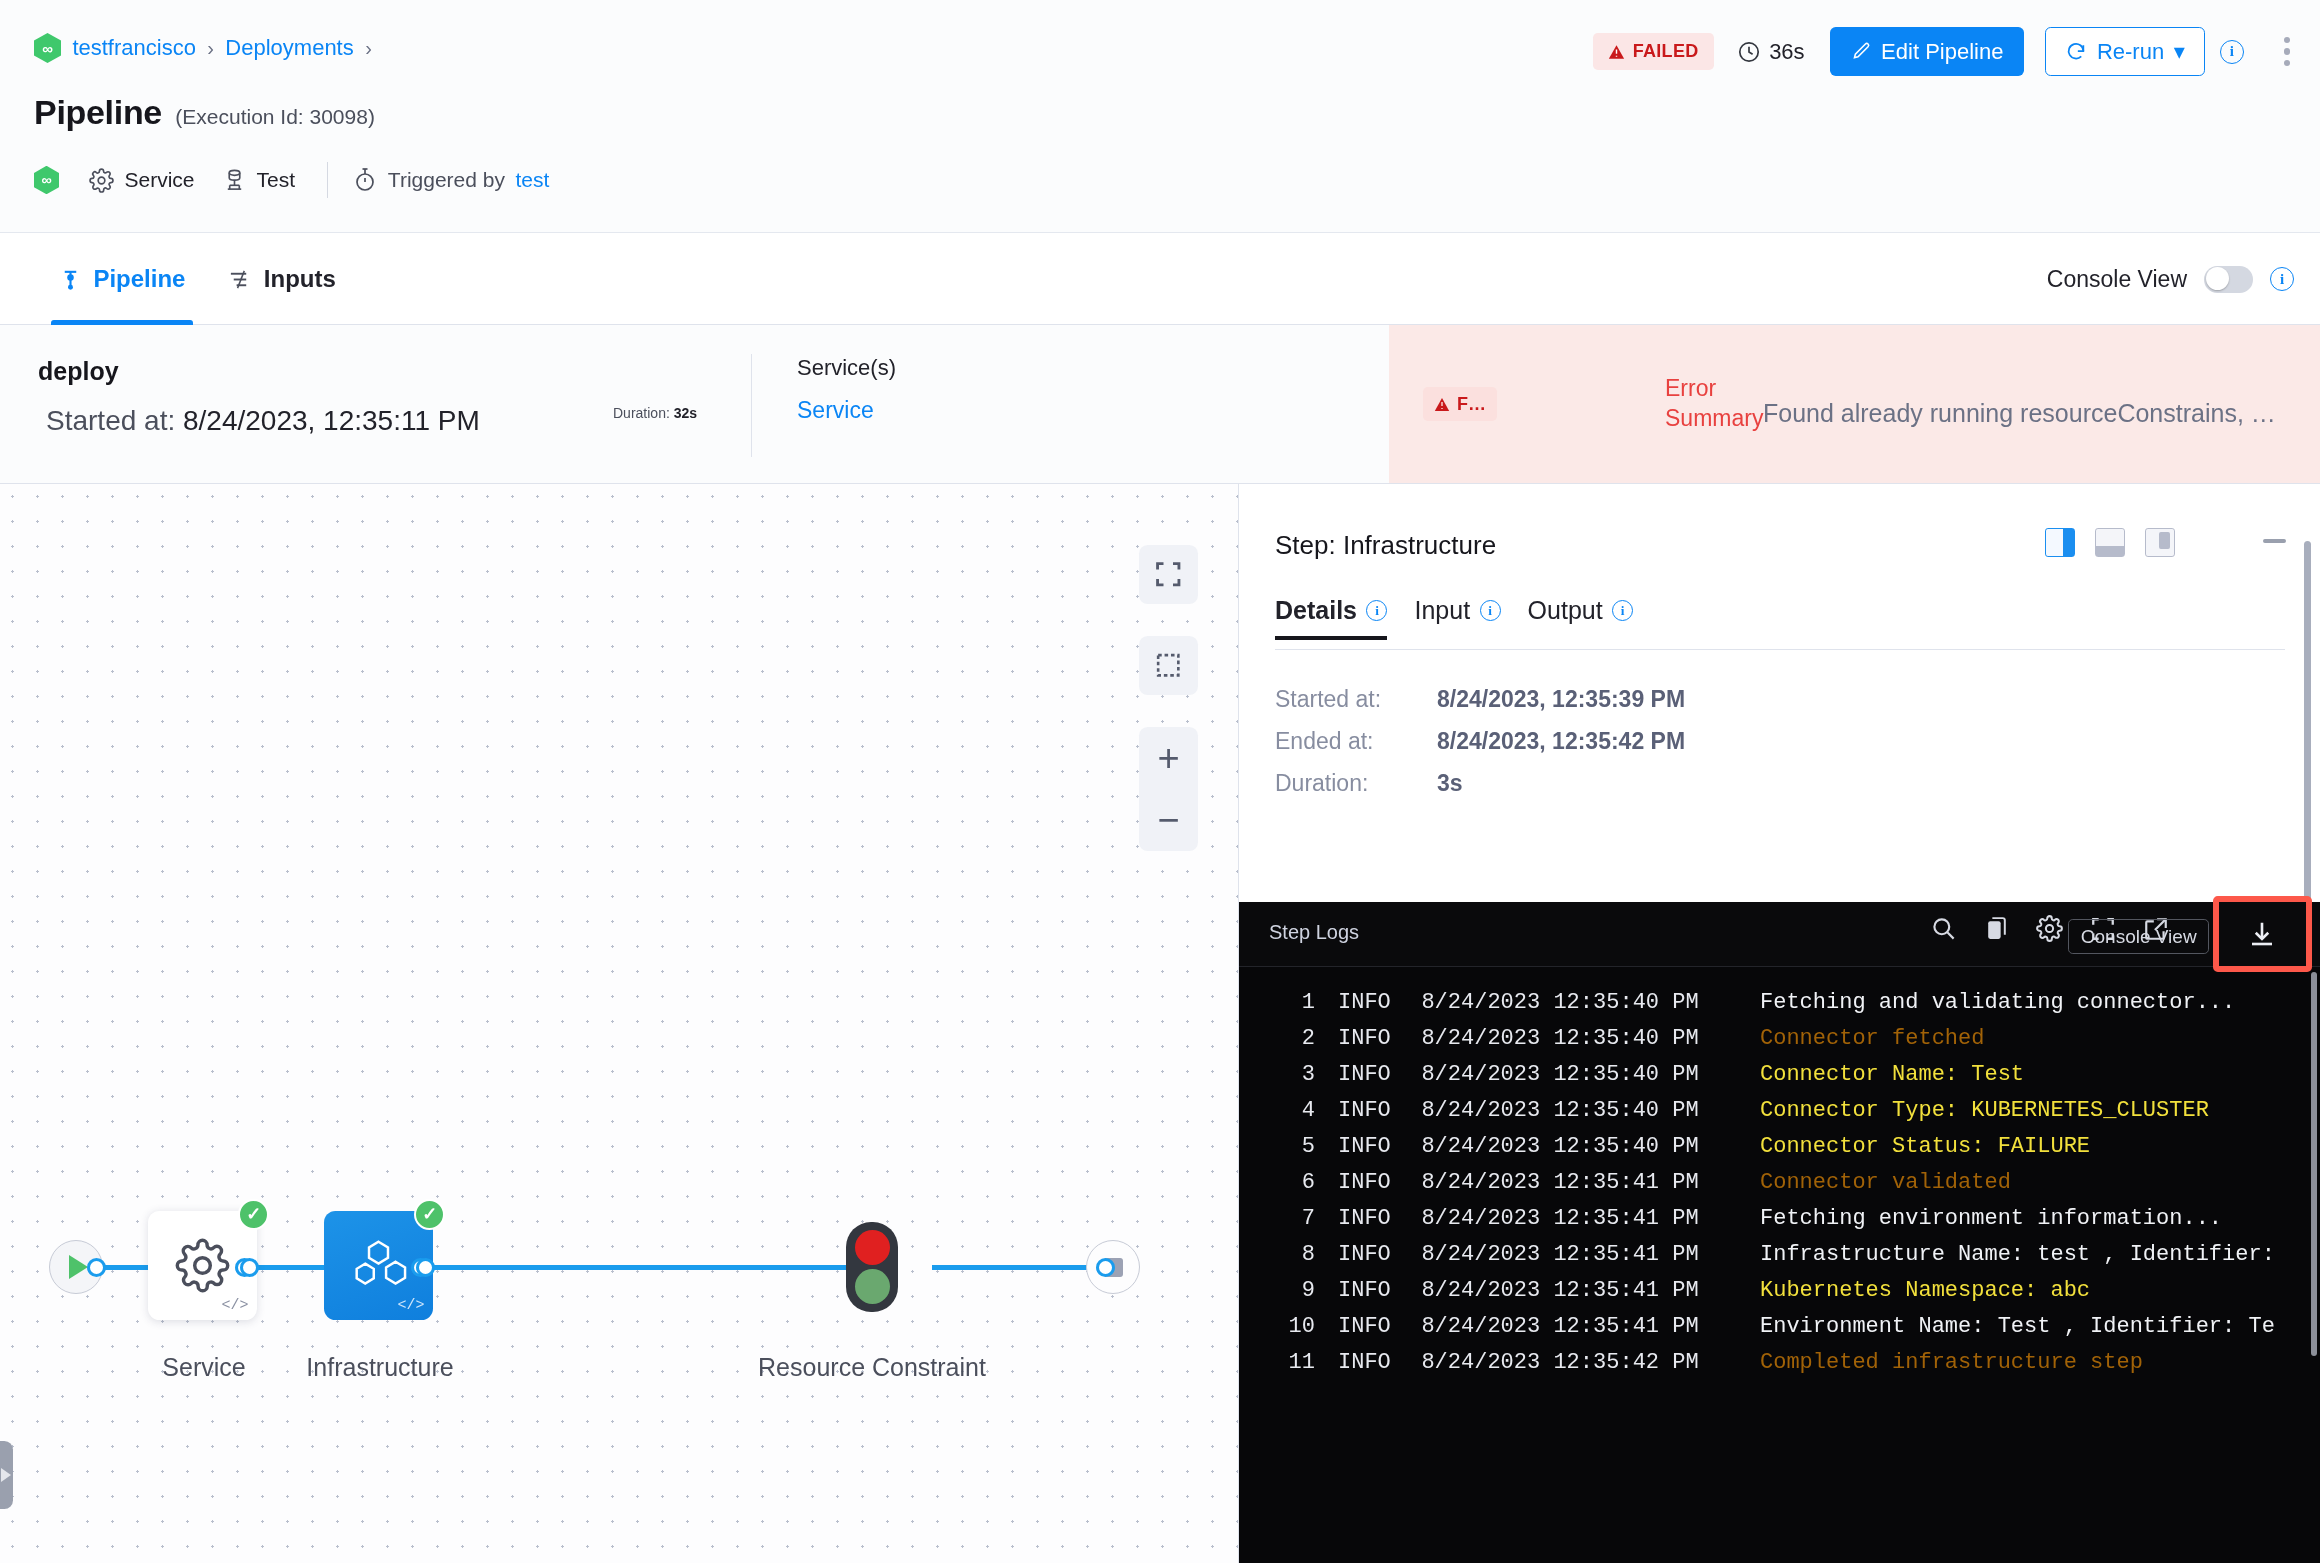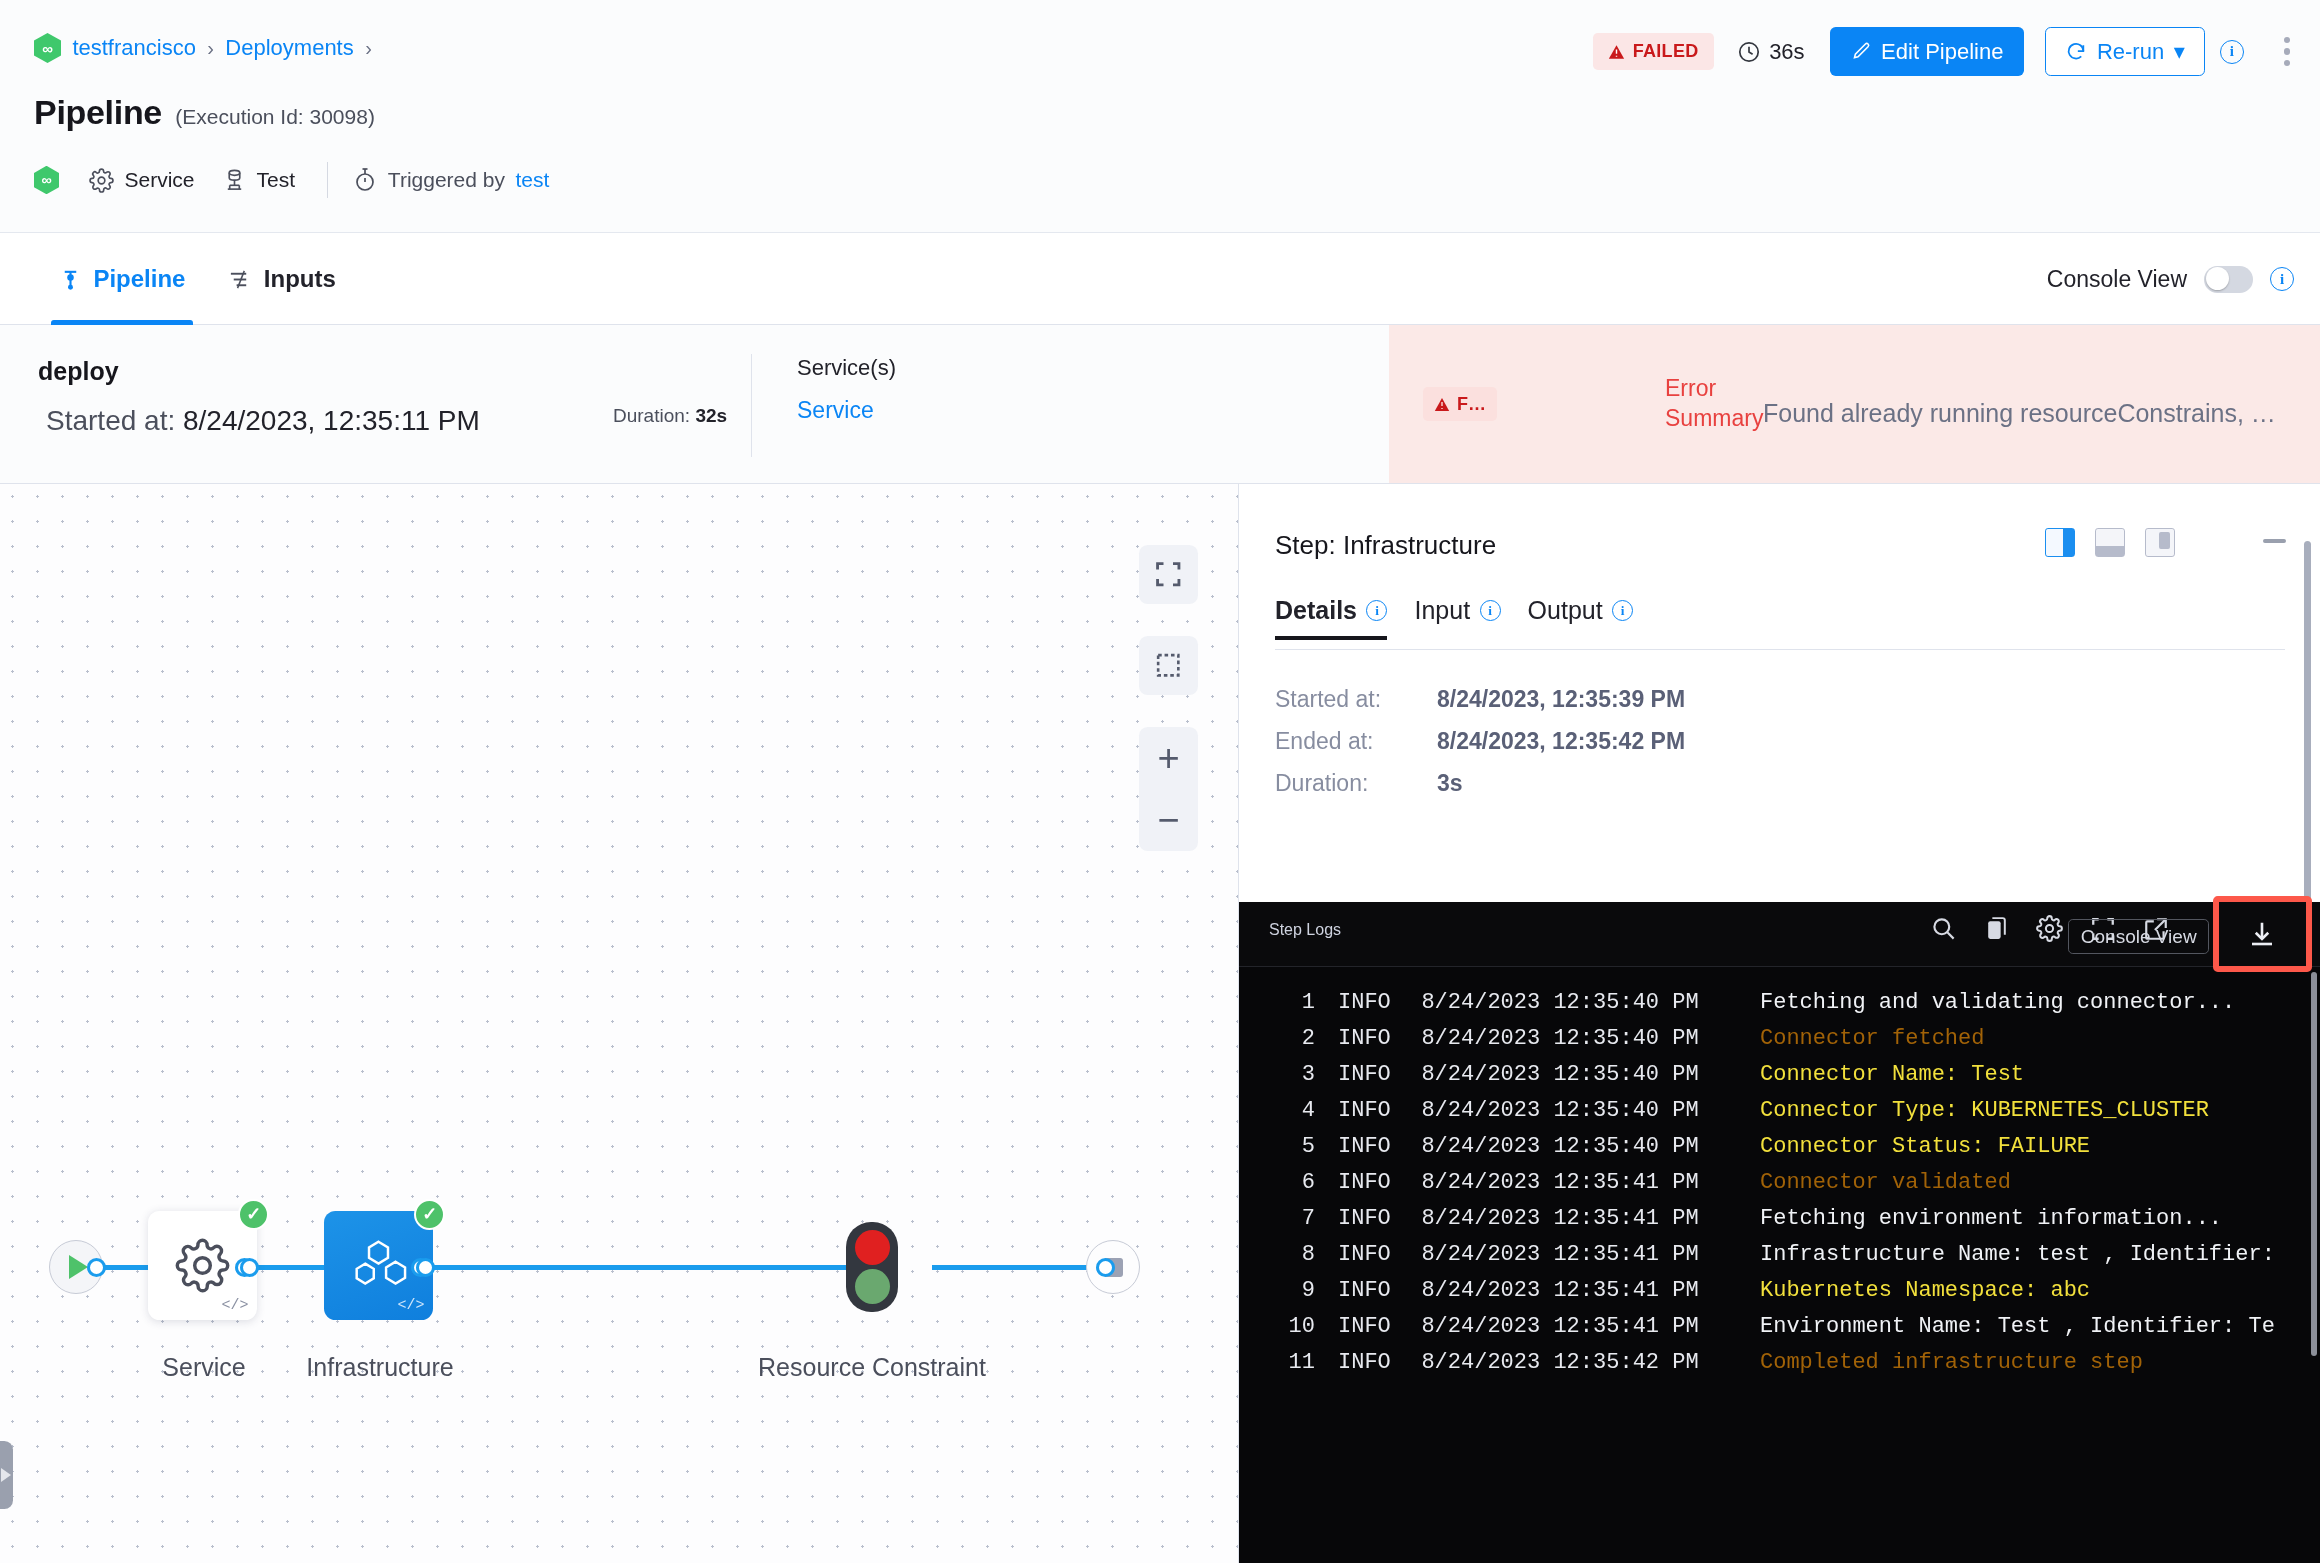--- a/index.html
+++ b/index.html
@@ -122,21 +122,21 @@
 
   
   .stagebar {
     position: absolute; left: 0; top: 325px; width: 2321px; height: 159px;
     background: #fbfcfd; border-bottom: 1px solid #dfe3ec;
   }
   .stage-left { position: absolute; left: 38px; top: 0; height: 159px; }
   .stage-name { position: absolute; left: 0; top: 32px; font-size: 25px; font-weight: bold; color: #16161c; }
   .stage-started { position: absolute; left: 8px; top: 80px; font-size: 28px; color: #4b4f5c; white-space: nowrap; }
   .stage-started b { color: #22222a; font-weight: normal; }
-  .stage-duration { position: absolute; left: 575px; top: 80px; font-size: 19px; color: #4b4f5c; white-space: nowrap; }
+  .stage-duration { position: absolute; left: 575px; top: 80px; font-size: 14px; color: #4b4f5c; white-space: nowrap; }
   .stage-duration b { color: #22222a; font-weight: bold; }
   .stage-vdiv { position: absolute; left: 751px; top: 28.5px; width: 1px; height: 103px; background: #dfe3ec; }
   .stage-col { position: absolute; top: 30px; }
   .stage-col .lbl { font-size: 22px; color: #22222a; margin-bottom: 16px; white-space: nowrap; }
   .stage-col .val { font-size: 23px; color: #0a85f5; white-space: nowrap; }
 
   .errorbox {
     position: absolute; left: 1389px; top: 0; width: 932px; height: 158px;
     background: #fbe9e7;
     display: flex; align-items: center;
@@ -276,21 +276,21 @@
 
   
   .logs {
     position: absolute; left: 0; top: 418px; width: 1082px; height: 661px;
     background: #070709;
   }
   .logs-bar {
     position: absolute; left: 0; top: 0; width: 1082px; height: 65px;
     background: #0a0a0c; border-bottom: 1px solid #23242a;
   }
-  .logs-title { position: absolute; left: 30px; top: 19px; font-size: 16px; color: #cfd3e0; }
+  .logs-title { position: absolute; left: 30px; top: 19px; font-size: 20px; color: #cfd3e0; }
   .logs-icons { position: absolute; right: 152px; top: 13.3px; display: flex; align-items: center; gap: 27px; color: #d7dae3; }
   .console-view-btn {
     position: absolute; right: 112px; top: 17px;
     border: 1px solid #53565f; border-radius: 4.8px; color: #d7dae3;
     font-size: 19px; padding: 5.7px 11.4px; cursor: pointer; white-space: nowrap;
   }
   .dl-highlight {
     position: absolute; right: 9.5px; top: -5.7px; width: 99px; height: 76px;
     border: 6.7px solid #fd584a; border-radius: 4.8px;
     display: flex; align-items: center; justify-content: center;

